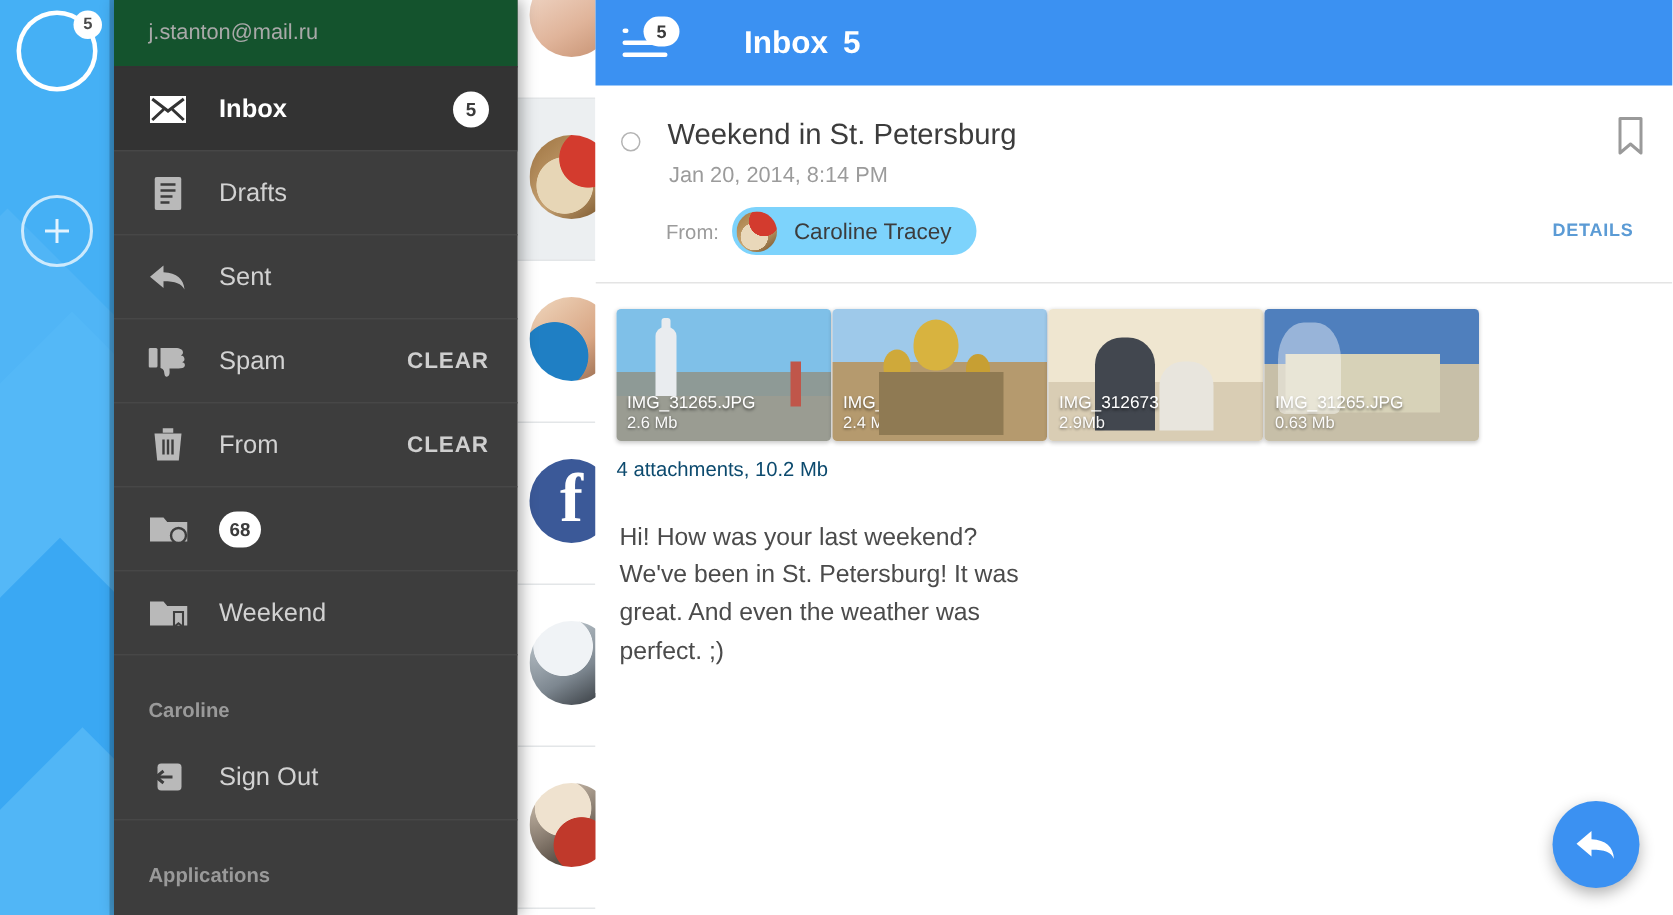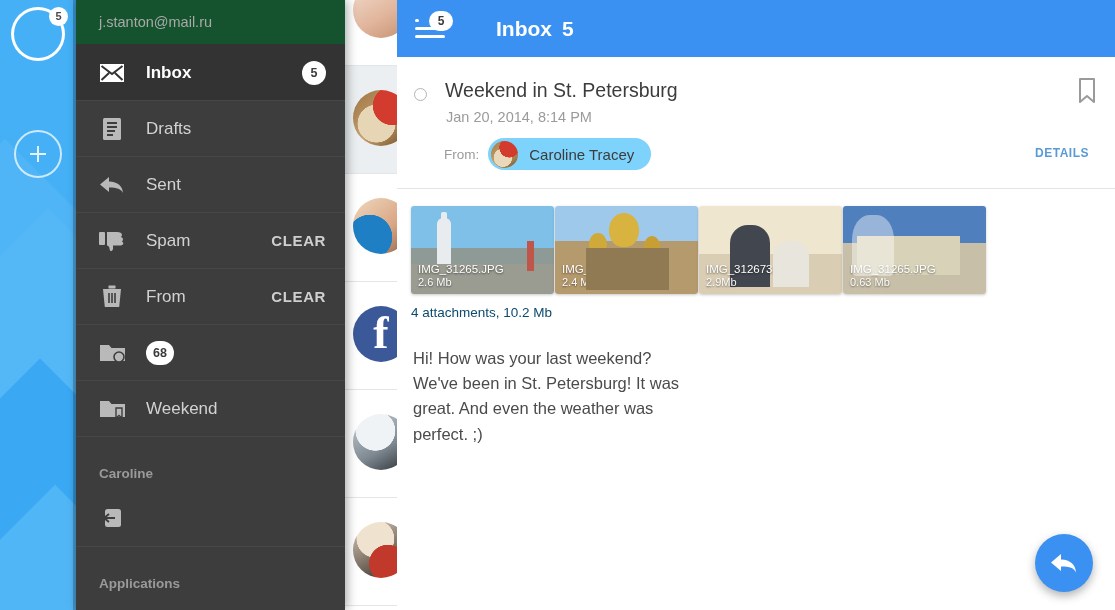--- a/index.html
+++ b/index.html
@@ -477,20 +477,21 @@
 
     <div class="sec-label">Caroline</div>
 
     <div class="nav-item" style="border-top:none">
       <span class="ic">
         <svg width="22" height="22" viewBox="0 0 22 22">
           <rect x="4" y="2" width="16" height="18" rx="2.5" fill="#b9b9b9"></rect>
           <path d="M14 11 H4 M8 7 L3 11 L8 15" stroke="#3d3d3d" stroke-width="2" fill="none" stroke-linejoin="round"></path>
         </svg>
       </span>
+      <span class="lbl">Sign Out</span>
     </div>
 
     <div class="sec-label">Applications</div>
   </div>
 
   <div class="fab">
     <svg width="28" height="24" viewBox="0 0 28 24">
       <path d="M11 3 L1 11.5 L11 20 V15.5 C20 15.5 24 17 26 21.5 C25.5 13.5 20.5 9 11 8.5 Z" fill="#ffffff"></path>
     </svg>
   </div>

